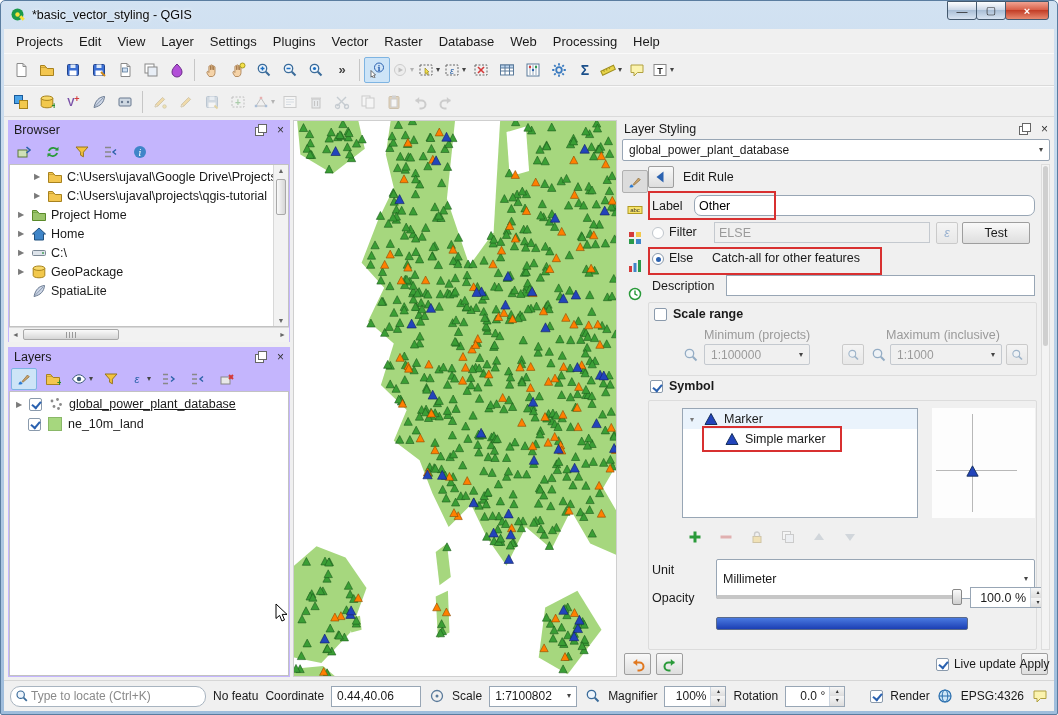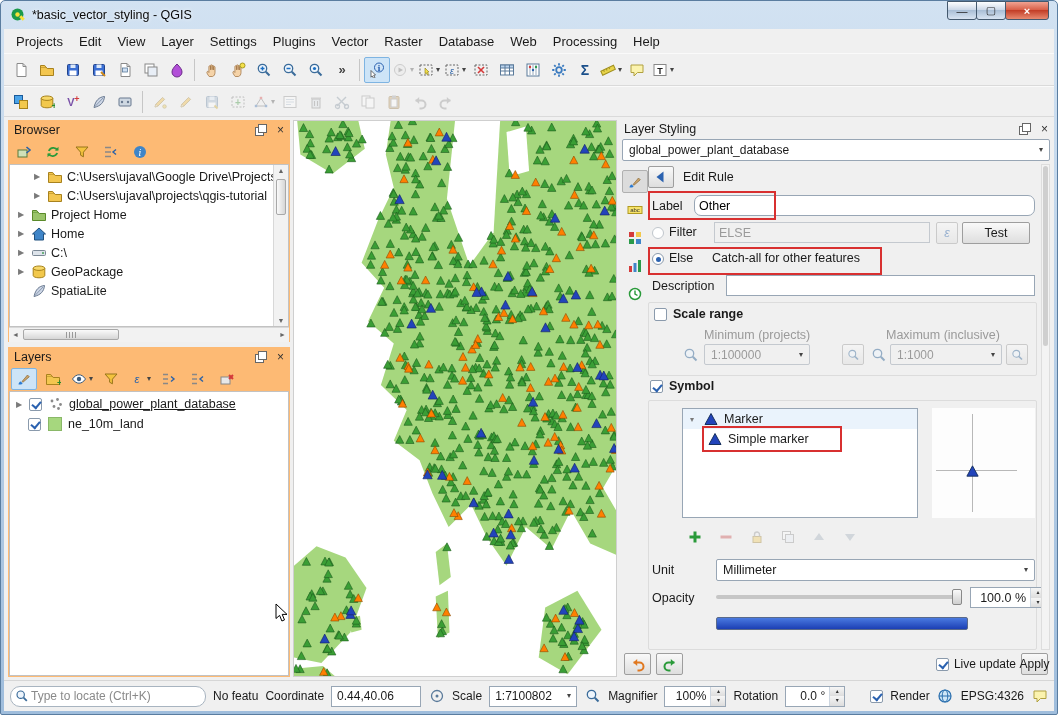--- a/index.html
+++ b/index.html
@@ -16,21 +16,21 @@
 .toolbar{display:flex;align-items:center;padding:1px 4px;background:#f0f0f0;border-top:1px solid #fafafa;border-bottom:1px solid #dadada}
 .tb1{height:33px}.tb2{height:31px}
 .tbtn{min-width:26px;height:26px;display:inline-flex;align-items:center;justify-content:center;border:1px solid transparent;border-radius:2px;position:relative;gap:1px}
 .tbtn.pressed{background:#cde4f7;border-color:#7eb4e2}
 .tbtn.disabled{opacity:.35}
 .glyphbtn{font-weight:bold;color:#444;font-size:13px}
 .sep{width:1px;height:22px;background:#c6c6c6;margin:0 4px;display:inline-block}
 .dda{font-size:8px;color:#444;line-height:1}
 .main{flex:1;display:flex;min-height:0}
 .dockcol{width:288px;display:flex;flex-direction:column;padding:3px 2px 3px 4px;gap:5px}
-.dock{background:#fdba74;display:flex;flex-direction:column;min-height:0}
+.dock{background:#c4b5fd;display:flex;flex-direction:column;min-height:0}
 .docktitle{height:20px;display:flex;align-items:center;gap:8px;padding:0 6px;font-size:12.5px}
 .dockicons{margin-left:auto;display:flex;gap:7px;align-items:center}
 .dockicons .x{font-size:12px;color:#333}
 .panelbar{height:24px;display:flex;align-items:center;gap:3px;padding:0 3px}
 .panelbar .tbtn{width:22px;height:22px}
 .tree{flex:1;background:#fff;border:1px solid #c2c2c2;margin:0 1px;position:relative;overflow:hidden;font-size:12.5px;padding:2px 16px 2px 0}
 .trow{height:19px;display:flex;align-items:center;gap:4px;white-space:nowrap}
 .arrow{width:10px;text-align:center;color:#7a7a7a;font-size:8px;flex:none}
 .vscroll{position:absolute;top:0;right:0;bottom:0;width:15px;background:#f2f2f2;border-left:1px solid #d8d8d8;font-size:7px;color:#666;text-align:center}
 .vscroll .up{position:absolute;top:2px;left:0;right:0}.vscroll .dn{position:absolute;bottom:2px;left:0;right:0}
@@ -1685,21 +1685,21 @@
             <div class="treebox" style="left:34px;top:244px;width:236px;height:110px">
               <div class="srow hd">
                 <span class="arrow">▾</span>
                 <span class="ic">
                     <svg width="16" height="16" viewBox="0 0 16 16">
                       <path d="M8 2.5 14 13.5H2z" fill="#2244bb" stroke="#16305e" stroke-width="1"></path>
                     </svg>
                   </span>
                 <span>Marker</span>
               </div>
-              <div class="srow" style="padding-left:23px">
+              <div class="srow" style="padding-left:40px">
                 <span class="ic">
                     <svg width="16" height="16" viewBox="0 0 16 16">
                       <path d="M8 2.5 14 13.5H2z" fill="#2244bb" stroke="#16305e" stroke-width="1"></path>
                     </svg>
                   </span>
                 <span>Simple marker</span>
               </div>
             </div>
             <div class="redbox" style="left:54px;top:262px;width:140px;height:26px"></div>
 
@@ -1755,21 +1755,21 @@
                 <span class="tbtn disabled">
                   <span class="ic">
                     <svg width="16" height="16" viewBox="0 0 16 16">
                       <path d="M8 12 3 5h10z" fill="#9aa7b5"></path>
                     </svg>
                   </span>
                 </span>
               </div>
 
             <span class="r" style="left:4px;top:399px">Unit</span>
-            <div class="combo r" style="left:68px;top:395px;right:6px;height:22px">
+            <div class="combo r" style="left:68px;top:395px;right:6px;height:40px">
                 <span>Millimeter</span>
                 <span class="dda">▾</span>
               </div>
 
             <span class="r" style="left:4px;top:427px">Opacity</span>
             <span class="slider" style="left:68px;top:424px;width:246px">
                 <span class="groove"></span>
                 <span class="handle"></span>
               </span>
             <span class="spin" style="left:322px;top:423px;width:76px">

